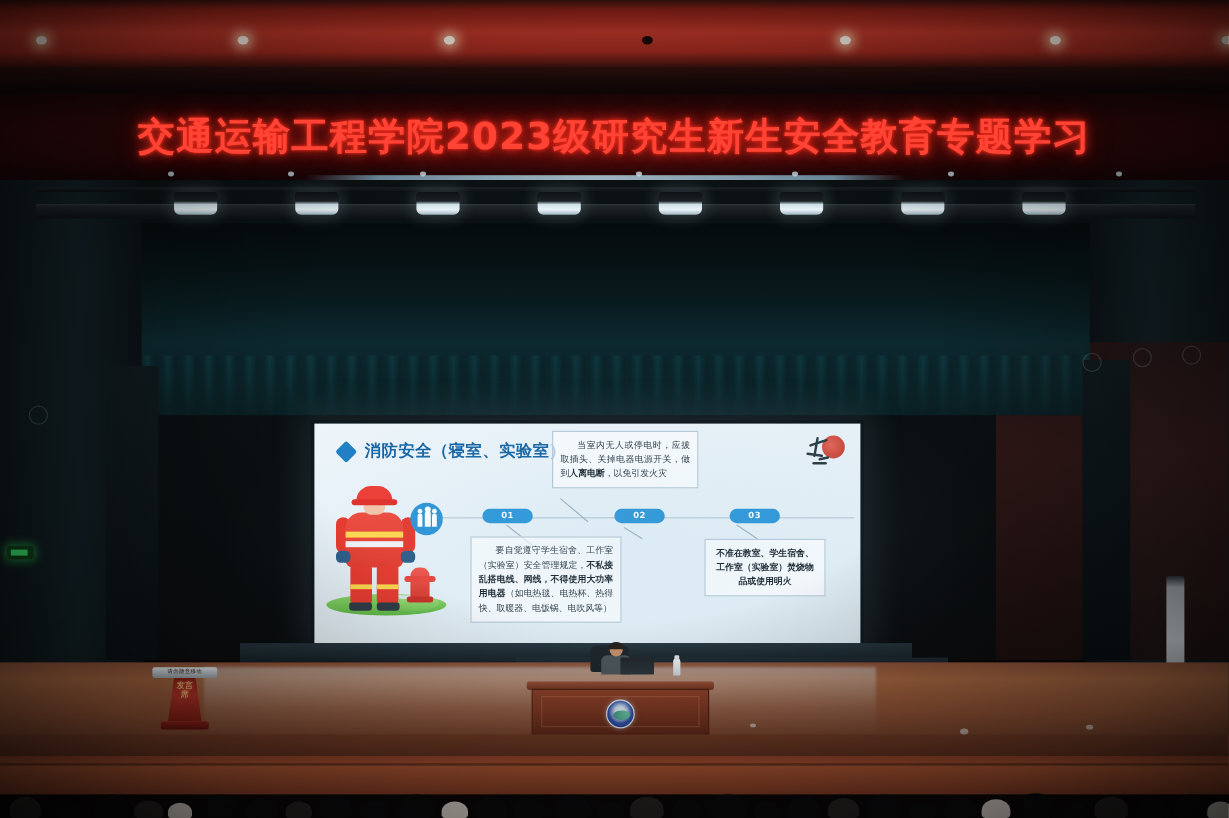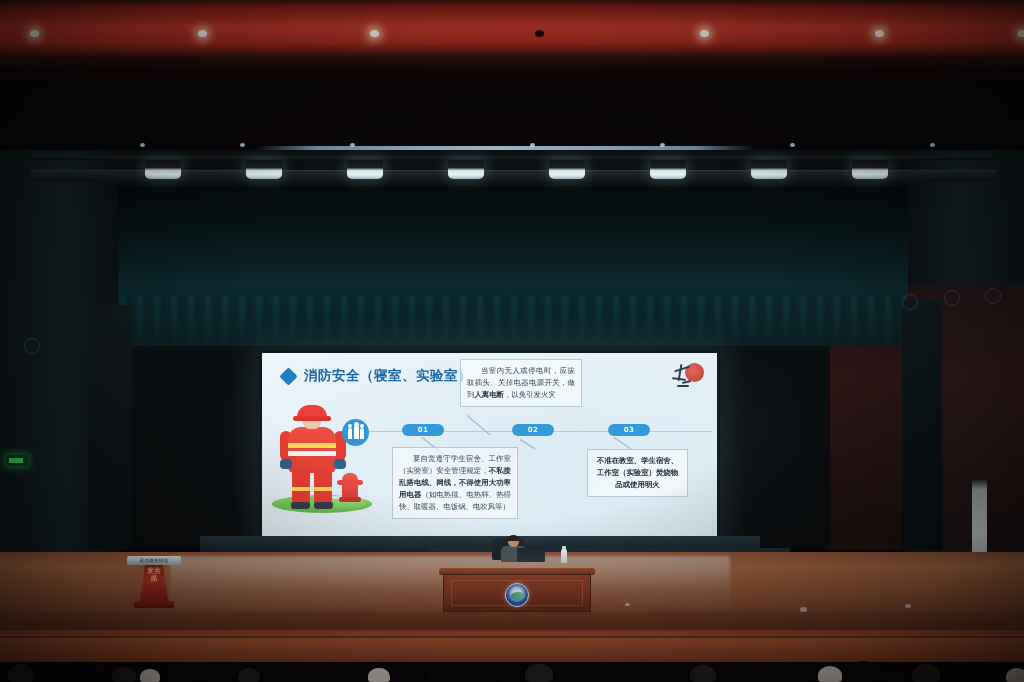--- a/index.html
+++ b/index.html
@@ -258,20 +258,23 @@
       <div class="downlight" style="left: 30px; top: 30px;"></div>
       <div class="downlight" style="left: 198px; top: 30px;"></div>
       <div class="downlight" style="left: 370px; top: 30px;"></div>
       <div class="downlight" style="left: 700px; top: 30px;"></div>
       <div class="downlight" style="left: 875px; top: 30px;"></div>
       <div class="downlight" style="left: 1018px; top: 30px;"></div>
       <div class="downlight" style="left: 535px; top: 30px; background: rgb(27, 10, 9); box-shadow: none;"></div>
     </div>
   <div class="ceiling-dark"></div>
 
+  <div class="led-banner">
+    <div class="led-text">交通运输工程学院2023级研究生新生安全教育专题学习</div>
+  </div>
   <div class="banner-lip"></div>
   <div class="banner-lip-dots" id="blips">
       <div class="blip" style="left: 40px; top: 0px;"></div>
       <div class="blip" style="left: 140px; top: 0px;"></div>
       <div class="blip" style="left: 250px; top: 0px;"></div>
       <div class="blip" style="left: 430px; top: 0px;"></div>
       <div class="blip" style="left: 560px; top: 0px;"></div>
       <div class="blip" style="left: 690px; top: 0px;"></div>
       <div class="blip" style="left: 830px; top: 0px;"></div>
     </div>

